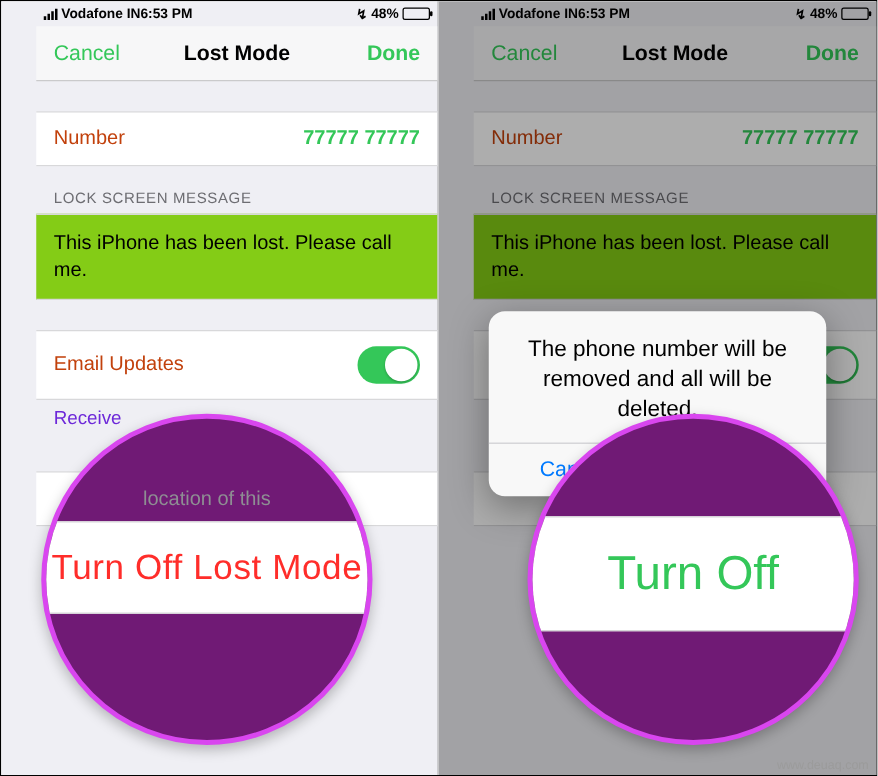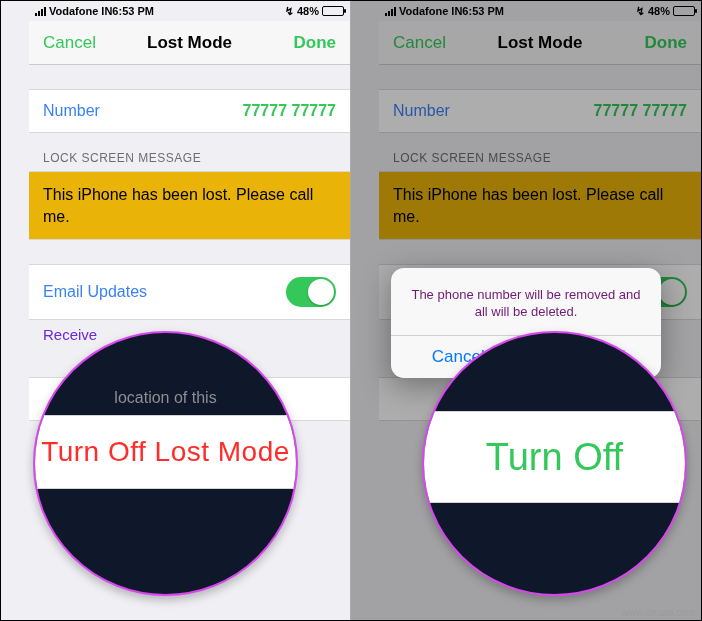--- a/index.html
+++ b/index.html
@@ -16,41 +16,41 @@
     .sig i:nth-child(1){height:3px} .sig i:nth-child(2){height:5px} .sig i:nth-child(3){height:7px} .sig i:nth-child(4){height:9px}
     .bat { width:22px; height:10px; border:1px solid #000; border-radius:2px; position:relative; }
     .bat::after { content:""; position:absolute; right:-3px; top:2px; width:2px; height:4px; background:#000; border-radius:1px; }
     .bat-fill { height:100%; width:48%; background:#000; }
     .nav { height:44px; display:flex; align-items:center; justify-content:space-between; padding:0 14px; border-bottom:1px solid rgba(0,0,0,0.18); background:#f7f7f8; position:relative; }
     .nav .title { position:absolute; left:0; right:0; text-align:center; font-weight:700; font-size:17px; pointer-events:none; }
     .nav .btn { color:#34c759; font-size:17px; }
     .nav .done { font-weight:600;margin-left:23px; }
     .sect-gap { height:24px; }
     .row { background:#fff; border-top:1px solid #d8d8da; border-bottom:1px solid #d8d8da; padding:12px 14px; display:flex; align-items:center; justify-content:space-between; }
-    .row-lbl { font-size:16px; color:#3b82f6; }
+    .row-lbl { font-size:16px; color:#c2410c; }
     .row-val { font-size:16px; color:#34c759; font-weight:600; }
     .sect-hd { font-size:12px; letter-spacing:0.5px; color:#6d6d72; padding:18px 14px 6px; }
-    .msg { background:#eab308; border-top:1px solid #d8d8da; border-bottom:1px solid #d8d8da; padding:12px 14px; font-size:16px; color:#000; line-height:1.35; min-height:56px; }
+    .msg { background:#84cc16; border-top:1px solid #d8d8da; border-bottom:1px solid #d8d8da; padding:12px 14px; font-size:16px; color:#000; line-height:1.35; min-height:56px; }
     .toggle { width:50px; height:30px; border-radius:15px; background:#34c759; position:relative; }
     .toggle::after { content:""; position:absolute; right:2px; top:2px; width:26px; height:26px; border-radius:50%; background:#fff; box-shadow:0 1px 2px rgba(0,0,0,0.25); }
     .foot { font-size:15px; color:#6d28d9; padding:6px 14px; }
     .danger-row { background:#fff; border-top:1px solid #d8d8da; border-bottom:1px solid #d8d8da; padding:12px 14px; text-align:center; font-size:16px; color:#ff3b30; margin-top:28px; }
-    .magnifier { position:absolute; border-radius:50%; box-shadow:0 4px 10px rgba(0,0,0,0.25); border:2px solid #d946ef; background:#0f172a; overflow:hidden; z-index:5; }
+    .magnifier { position:absolute; border-radius:50%; box-shadow:0 4px 10px rgba(0,0,0,0.25); border:4px solid #d946ef; background:#701a75; overflow:hidden; z-index:5; }
     .magL { left:32px; bottom:24px; width:265px; height:265px; }
     .magR { right:14px; bottom:24px; width:265px; height:265px; }
     .mag-inner { position:absolute; left:-10px; right:-10px; top:45px; }
     .mag-bar { background:#fff; border-top:1px solid #d5d5d7; border-bottom:1px solid #d5d5d7; padding:22px 0; text-align:center; font-size:28px; line-height:1; }
     .magL .mag-txt { color:#ff2d2a; font-weight:400; letter-spacing:0.5px; }
     .magR .mag-txt { color:#34c759; font-weight:400; font-size:38px; }
     .mag-top-hint { text-align:center; color:#8e8e93; font-size:16px; margin-bottom:8px; }
     .magL .mag-inner { top:56px; }
     .alert { position:absolute; left:50%; top:52%; transform:translate(-50%,-50%); width:270px; background:#f8f8f8; border-radius:13px; z-index:4; box-shadow:0 8px 30px rgba(0,0,0,0.35); overflow:hidden; }
     .alert-body { padding:18px 16px 14px; text-align:center; }
     .alert-title { font-size:17px; font-weight:600; margin-bottom:4px; }
-    .alert-msg { font-size:13px; color:#701a75; line-height:1.35; }
+    .alert-msg { font-size:18px; color:#000000; line-height:1.35; }
     .alert-actions { display:flex; border-top:1px solid #cfcfd2; }
     .alert-btn { flex:1; text-align:center; padding:11px 0; font-size:17px; color:#007aff; }
     .alert-btn + .alert-btn { border-left:1px solid #cfcfd2; }
     .alert-btn.sec { color:#34c759; }
     .watermark { position:absolute; right:6px; bottom:2px; font-size:10px; color:#9b9b9b; z-index:9; }
   </style>
 </head>
 <body>
 
 <div class="stage">

